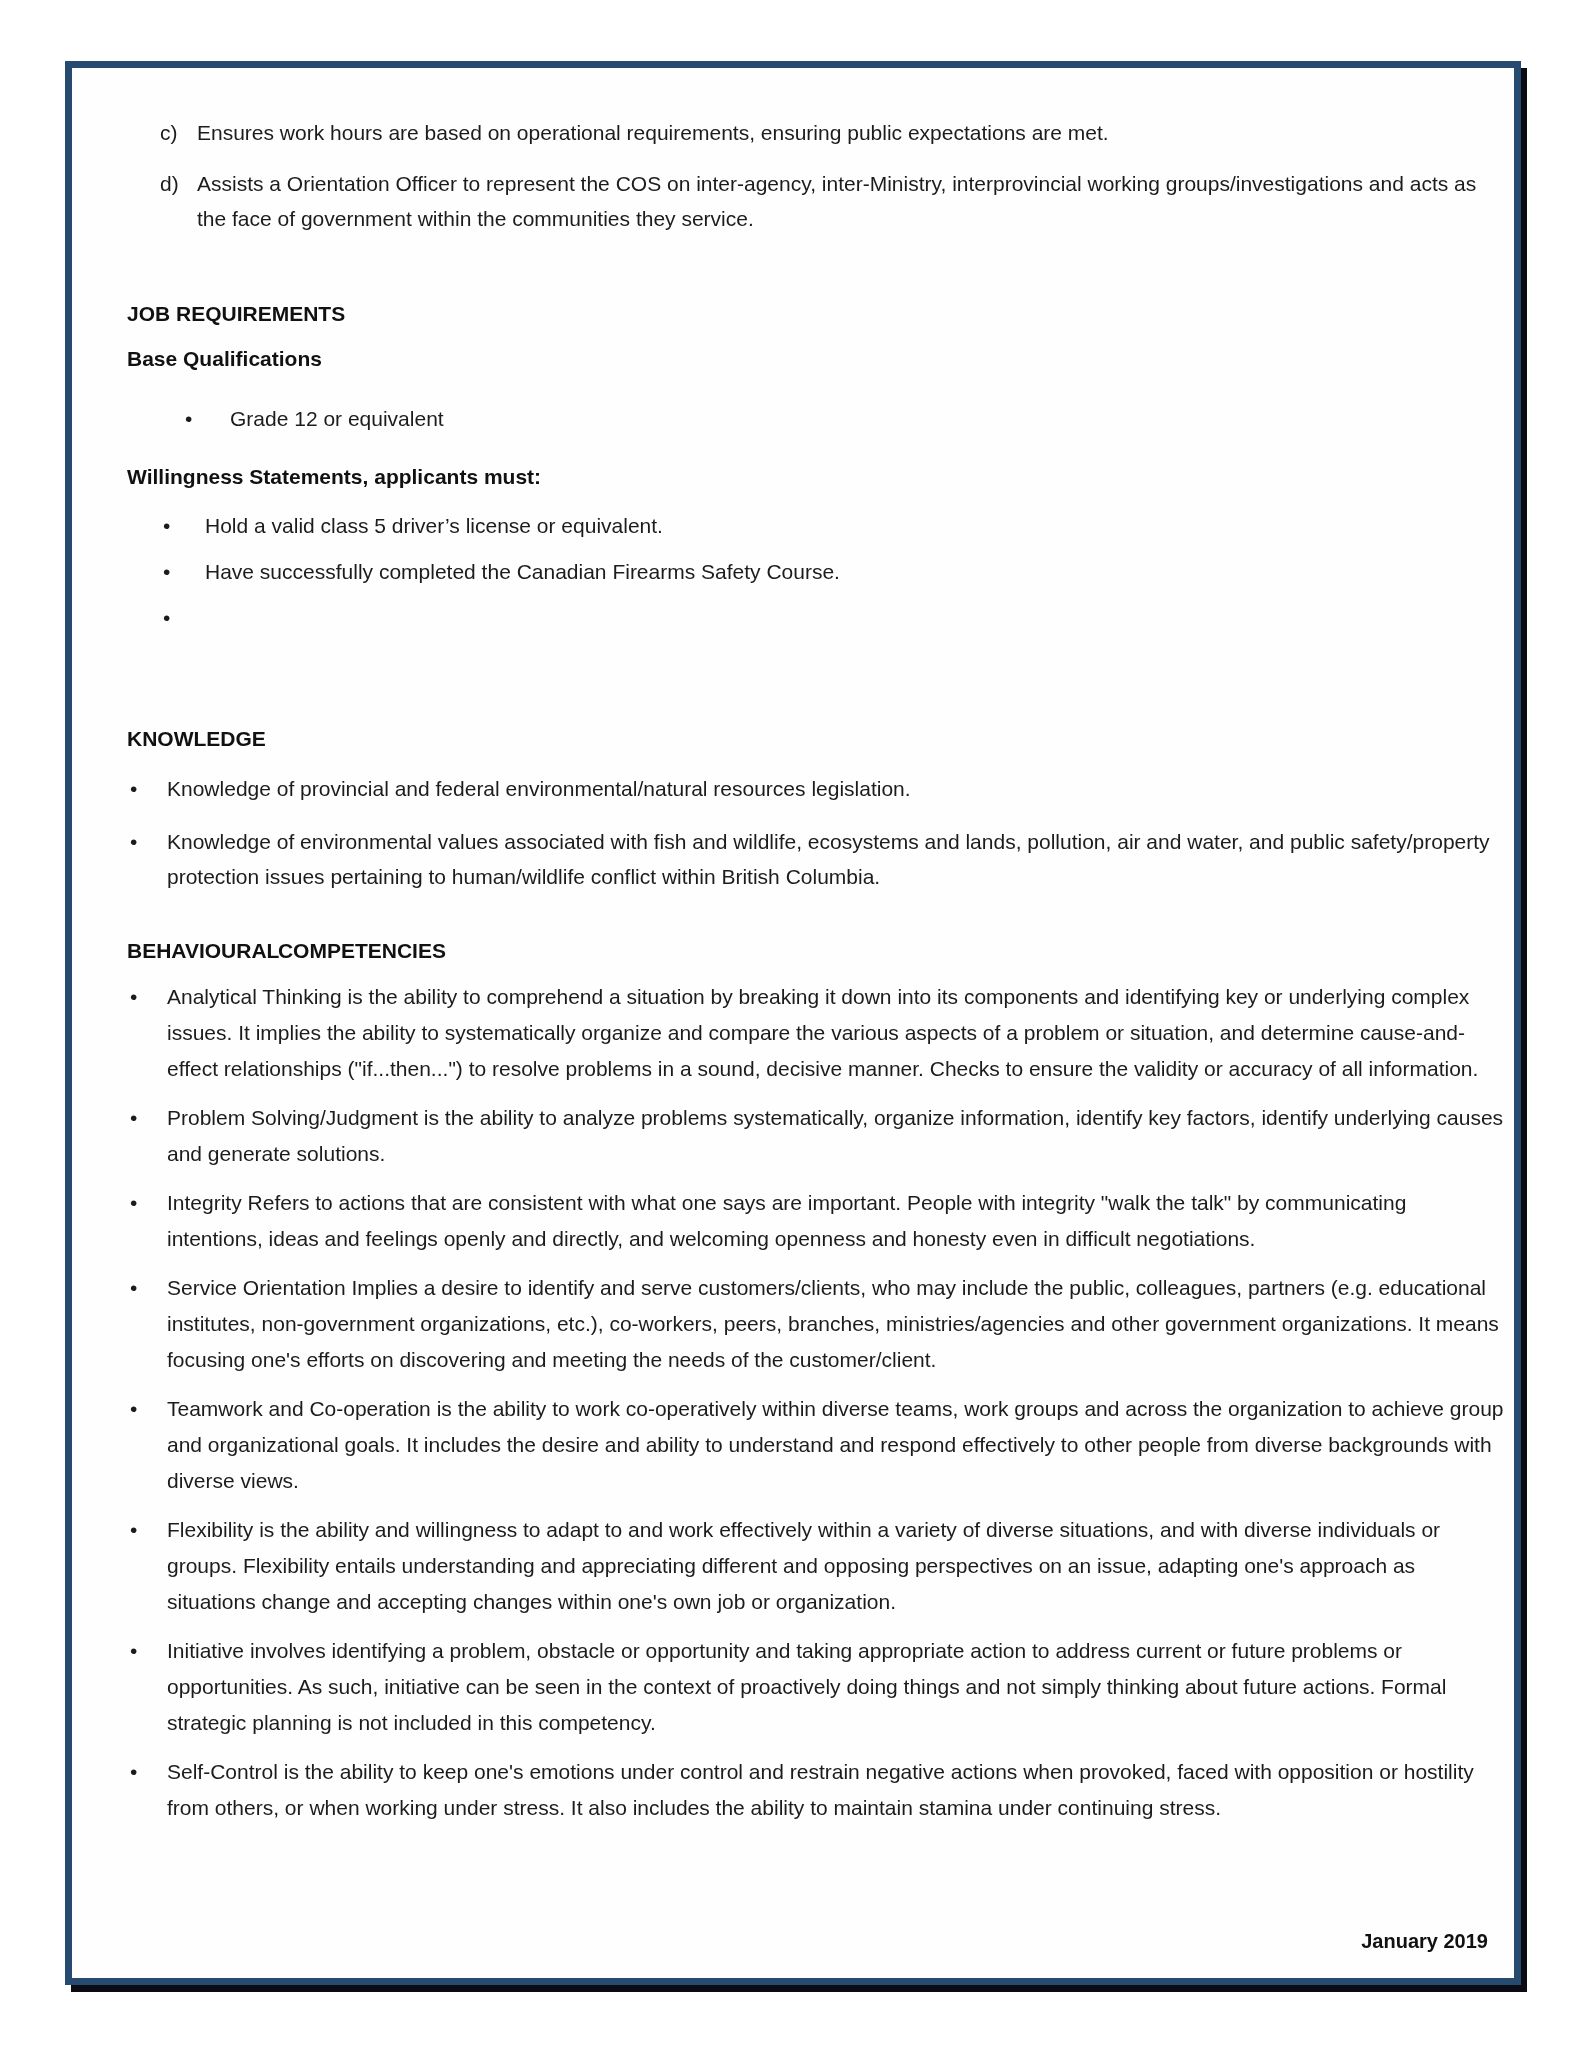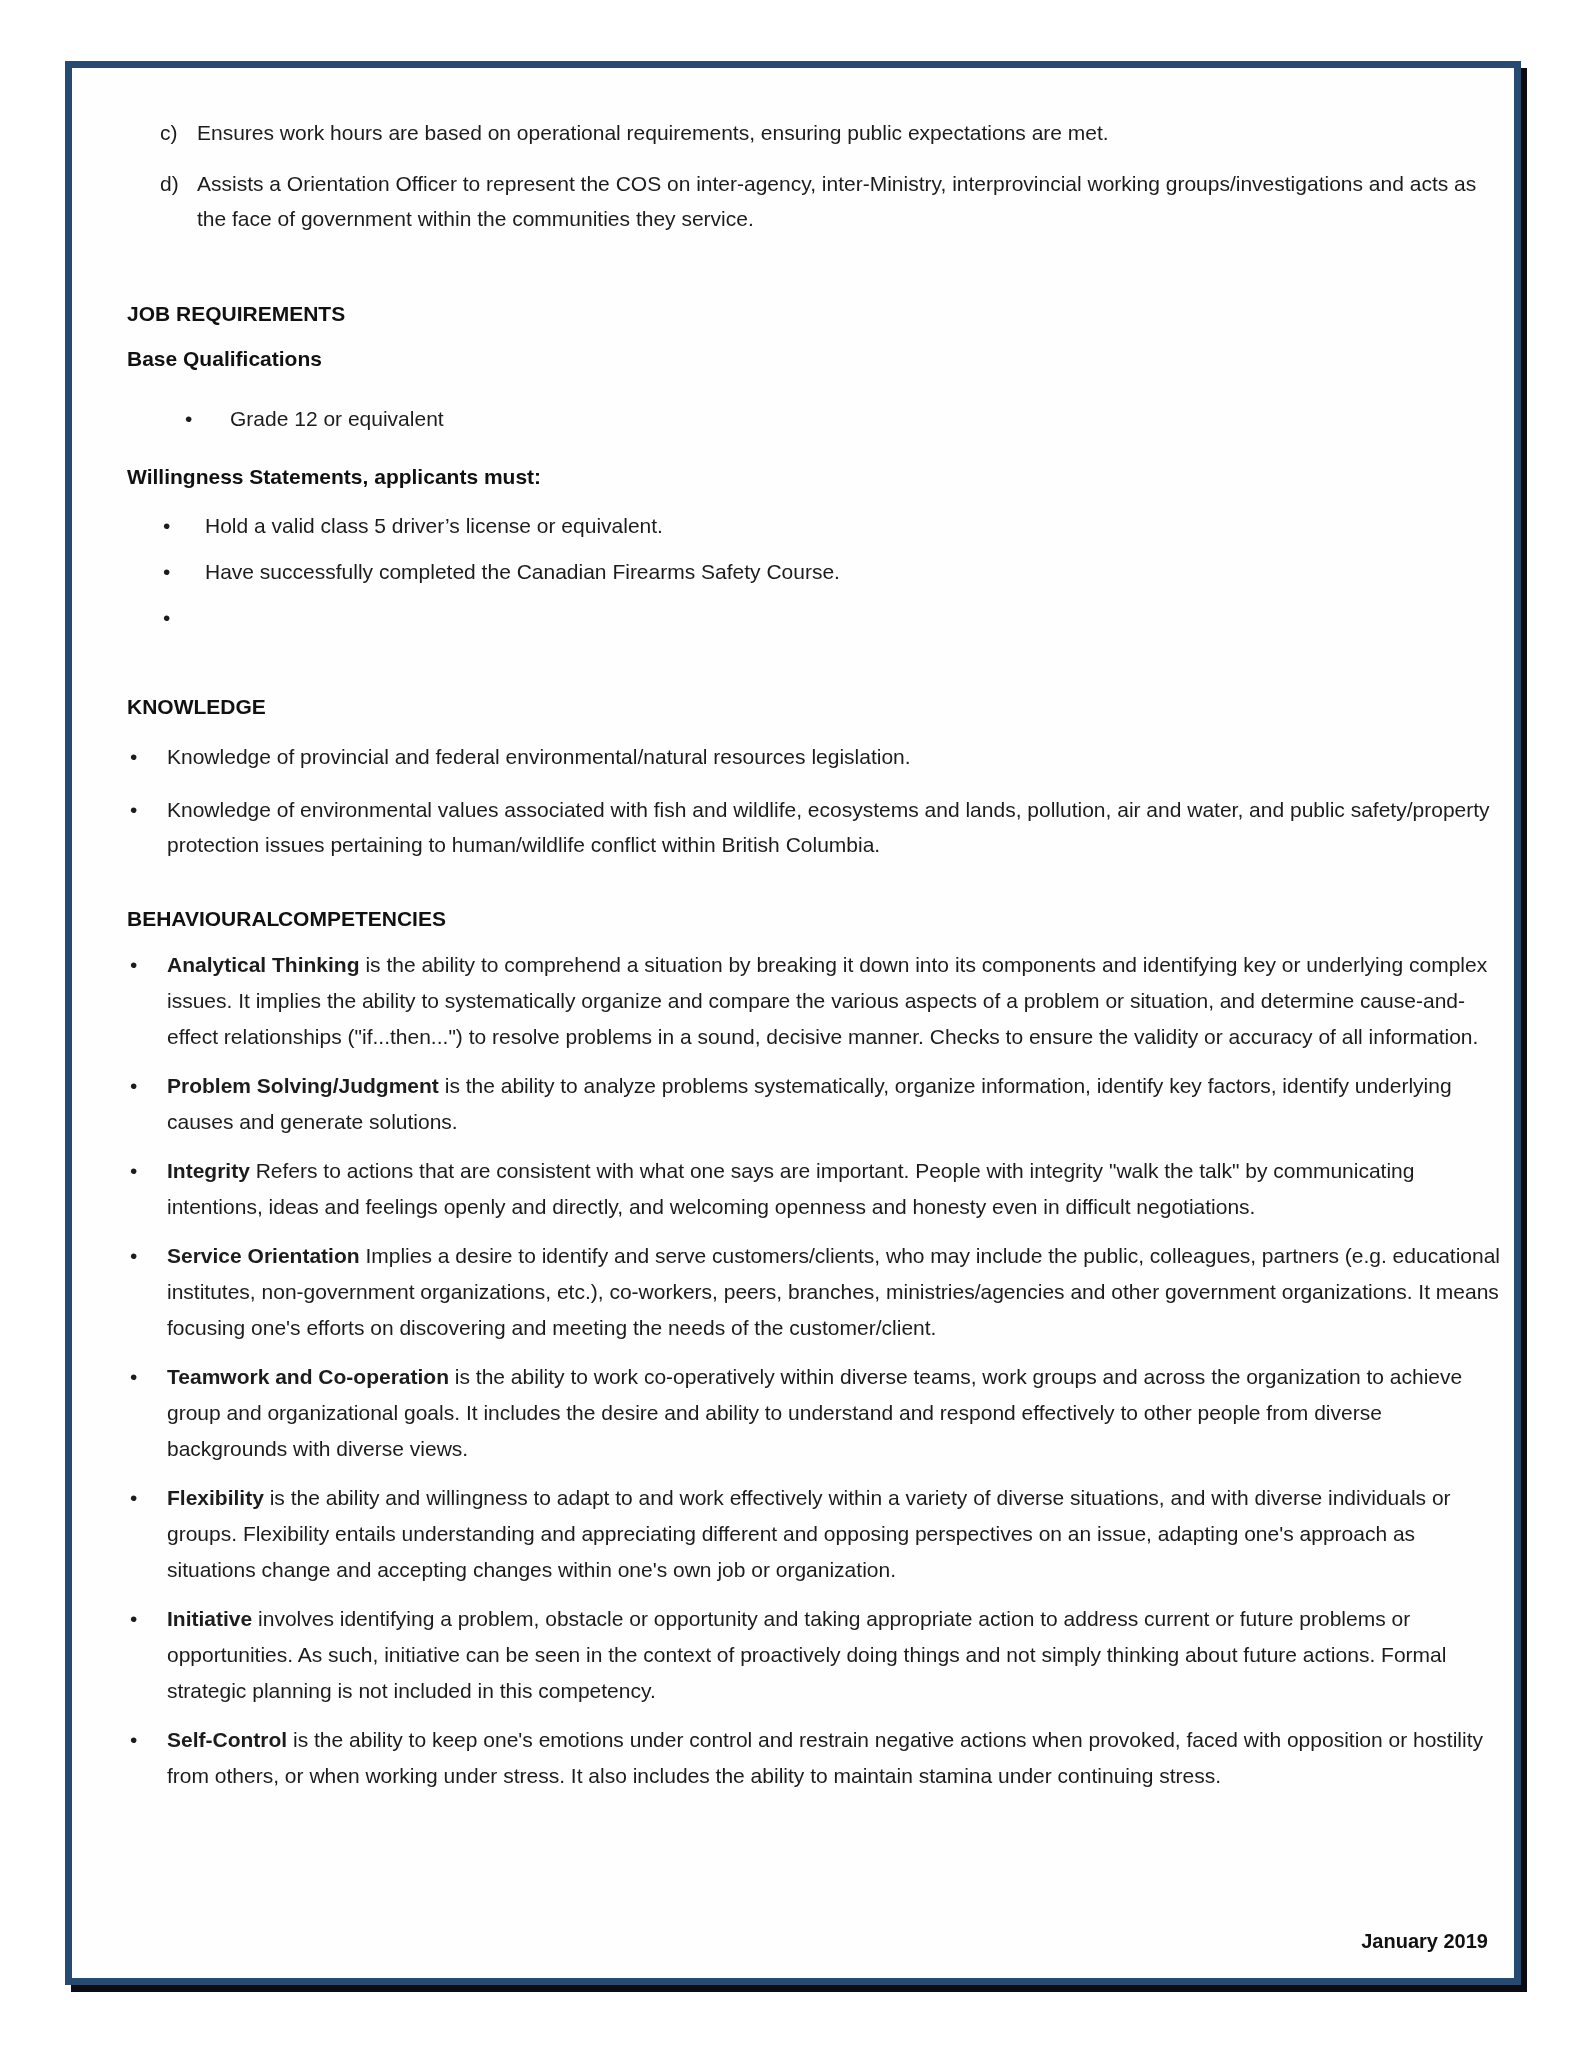--- a/index.html
+++ b/index.html
@@ -38,42 +38,42 @@
   h2, h3 {
     font-size: 21px;
     line-height: 30px;
     margin: 0;
     font-weight: bold;
     color: #111;
   }
   .h-job  { margin-top: 63px; }
   .h-base { margin-top: 15px; }
   .h-will { margin-top: 26px; }
-  .h-know { margin-top: 57px; }
+  .h-know { margin-top: 89px; }
   .h-beh  { margin-top: 42px; word-spacing: -7px; }
 
   ul { list-style: none; margin: 0; padding: 0; }
   .bullet-item { display: flex; }
   .dot { flex: none; }
 
   .grade { margin-top: 27px; margin-left: 58px; }
   .grade .dot { flex-basis: 45px; }
 
   .will { margin-top: 16px; margin-left: 36px; }
   .will .bullet-item { margin-bottom: 11px; }
   .will .dot { flex-basis: 42px; }
 
   .know { margin-top: 17px; margin-left: 3px; }
   .know .bullet-item { margin-bottom: 18px; }
   .know .dot { flex-basis: 37px; }
 
   .comp { margin-top: 13px; margin-left: 3px; }
   .comp .bullet-item { margin-bottom: 13px; line-height: 36px; }
   .comp .dot { flex-basis: 37px; }
-  .comp b { font-weight: bold; }
+  .comp b { font-weight: normal; }
 
   .footer-date {
     position: absolute;
     right: 26px;
     bottom: 25px;
     font-weight: bold;
     font-size: 20px;
     color: #111;
   }
 </style>

